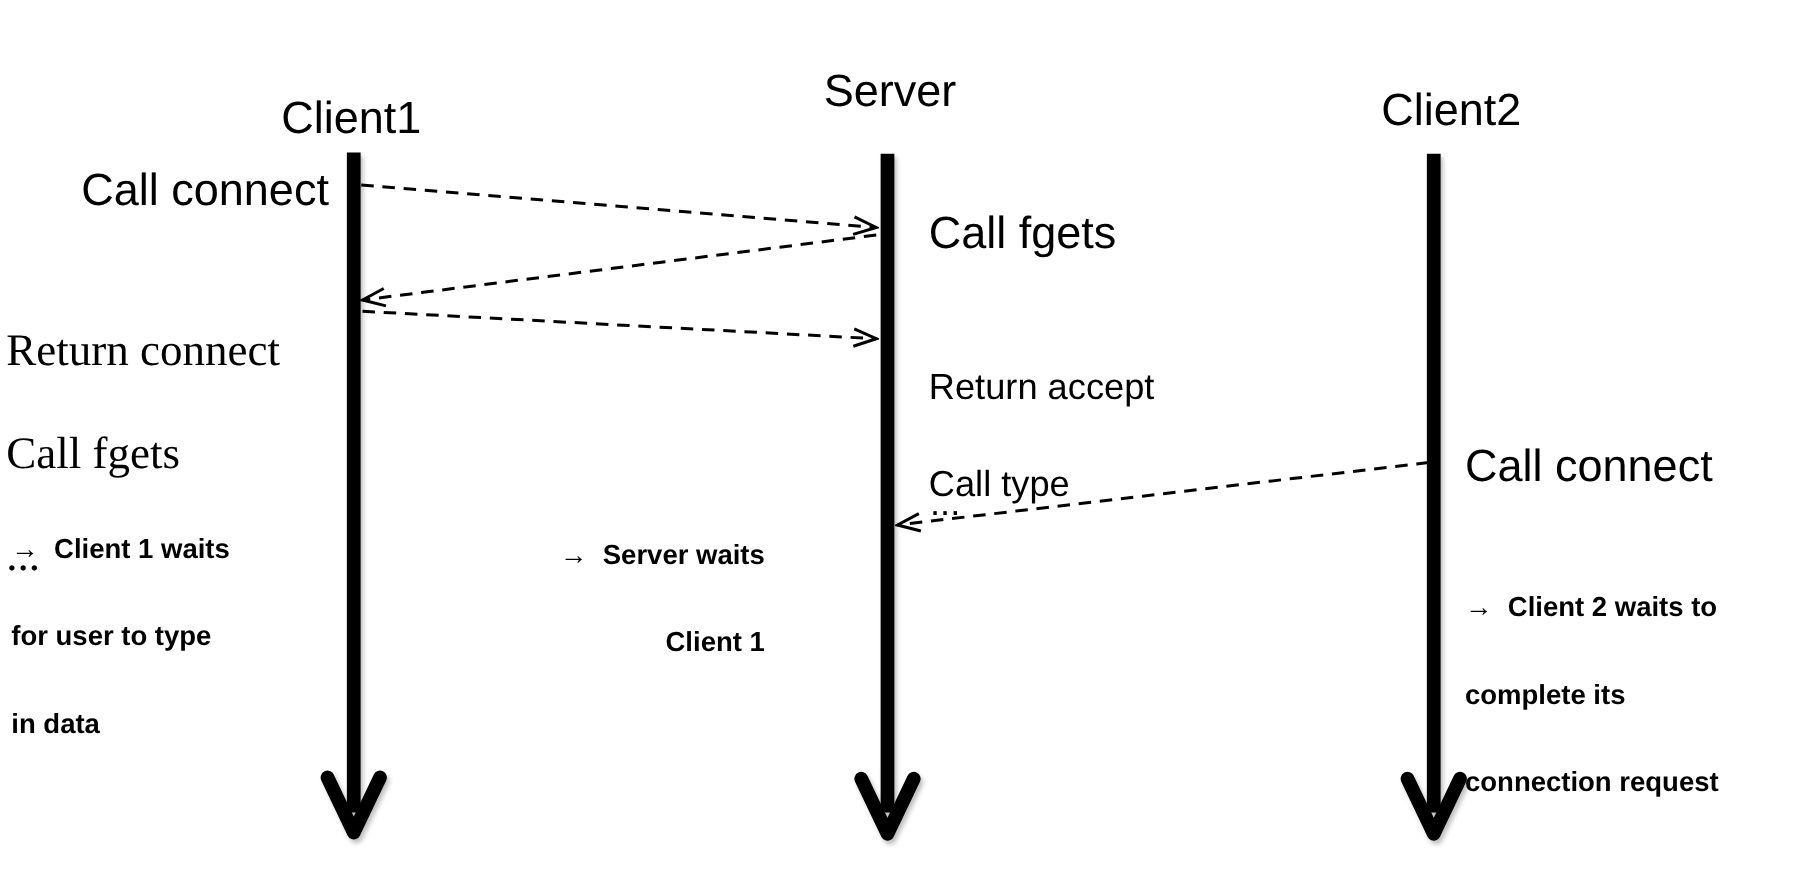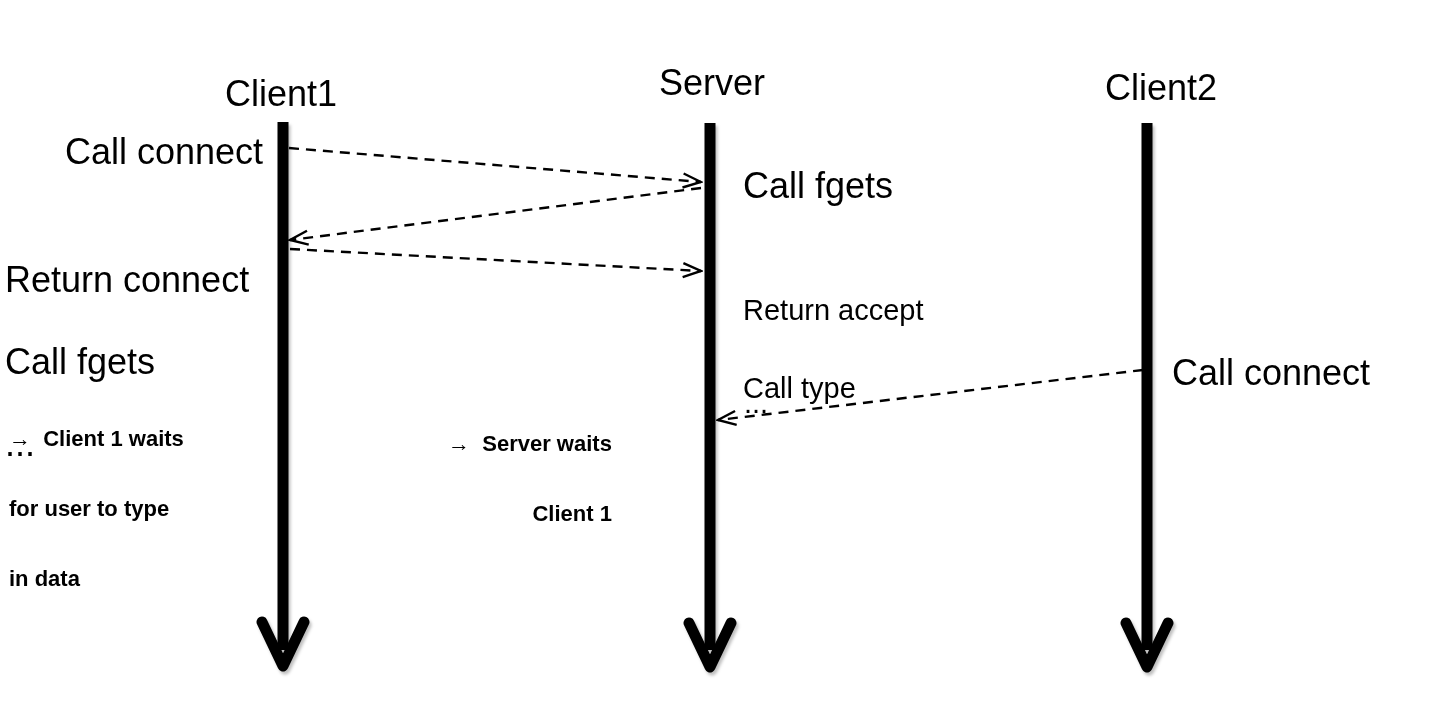--- a/index.html
+++ b/index.html
@@ -19,25 +19,25 @@
   .actor-title { font-size: 36px; line-height: 46px; transform: translateX(-50%); }
 
   .label      { font-size: 36px; line-height: 46px; }
   .blk36 .line { font-size: 36px; line-height: 46px; }
   .blk42 .line { font-size: 29px; line-height: 42px; }
 
   .note .line { font-size: 22px; line-height: 34px; font-weight: bold; }
 
   
   .pos-title-c1  { left: 281px;  top: 71px; }
-  .pos-title-srv { left: 712px;  top: 60px; }
+  .pos-title-srv { left: 712px;  top: 50px; }
   .pos-title-c2  { left: 1161px; top: 65px; text-align: center; }
 
   .pos-callconnect-c1 { left: 65px;   top: 129px; }
-  .pos-blk-c1         { left: 5px;    top: 221px; }
+  .pos-blk-c1         { left: 5px;    top: 221px; font-family: Liberation Serif, serif; }
   .pos-note-c1        { left: 9px;    top: 386px; }
 
   .pos-callaccept     { left: 743px;  top: 163px; }
   .pos-blk-srv        { left: 743px;  top: 253px; }
   .pos-ellipsis-srv   { left: 744px;  top: 346px; }
   .pos-note-srv       { left: 448px;  top: 391px; text-align: right; }
 
   .pos-callconnect-c2 { left: 1172px; top: 350px; }
   .pos-note-c2        { left: 1172px; top: 433px; }
 
@@ -106,14 +106,19 @@
     <div class="line">...</div>
   </div>
 
   <div class="txt note pos-note-srv">
     <div class="line">→  Server waits</div>
     <div class="line">Client 1</div>
   </div>
 
   <div class="txt label pos-callconnect-c2">Call connect</div>
 
+  <div class="txt note pos-note-c2">
+    <div class="line">→  Client 2 waits to</div>
+    <div class="line">complete its</div>
+    <div class="line">connection request</div>
+  </div>
 
 </div>
 
 </body></html>

